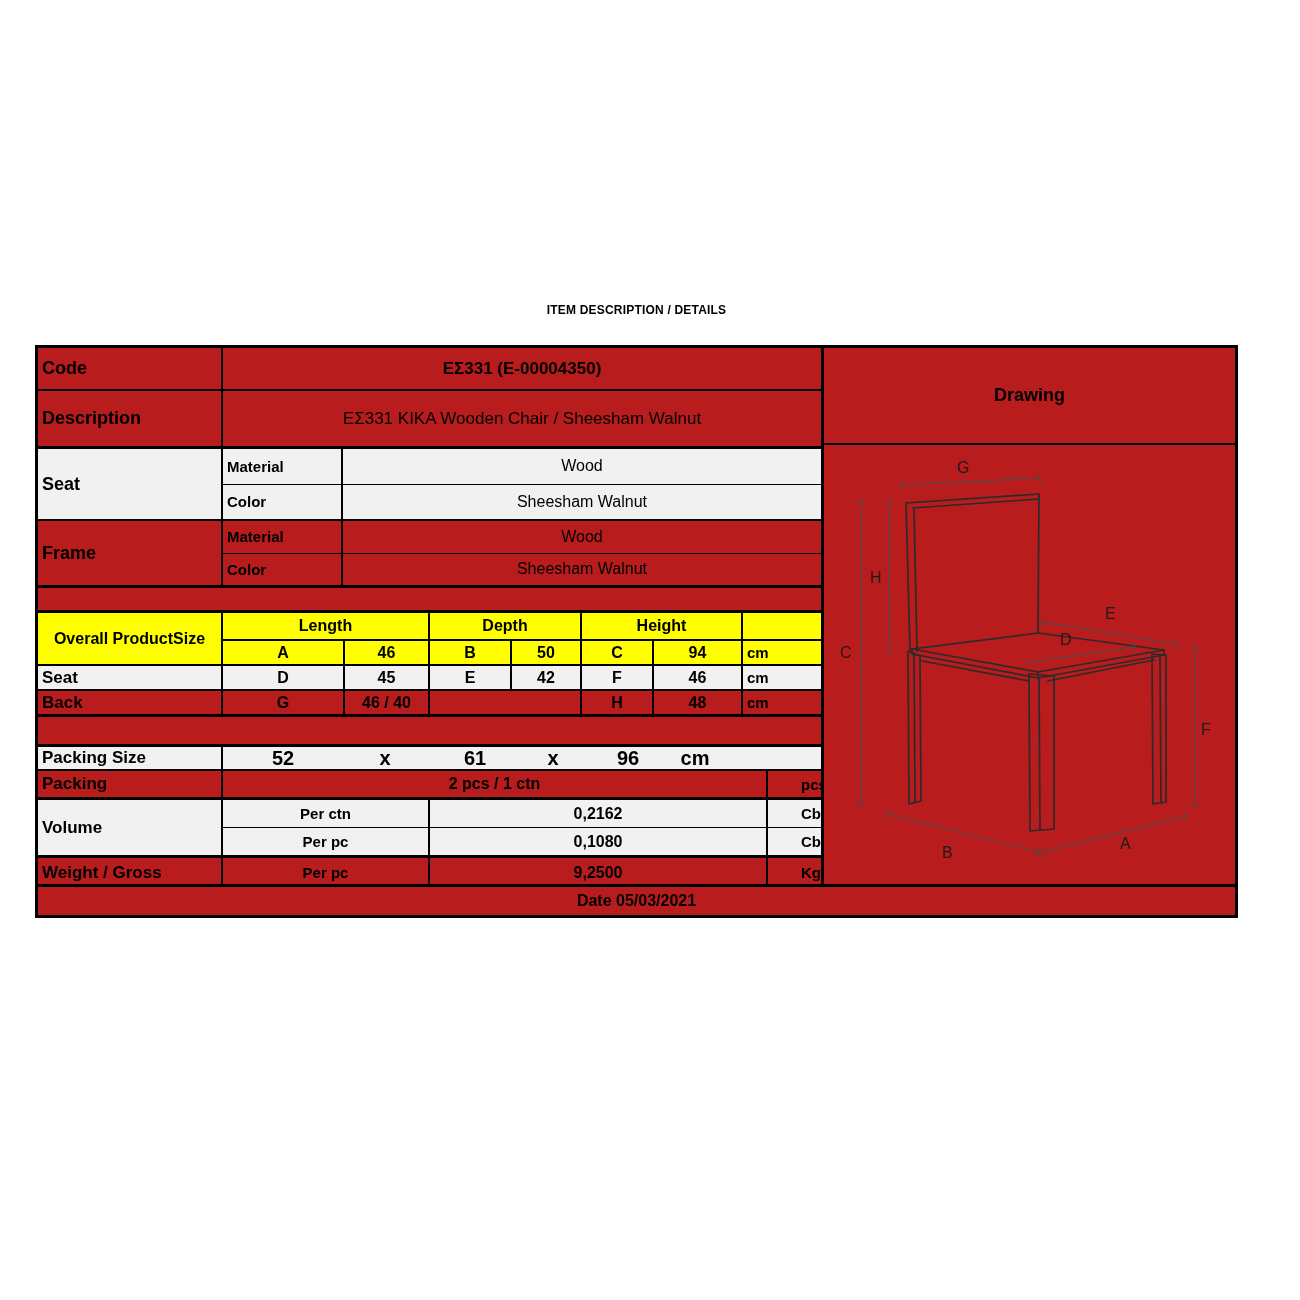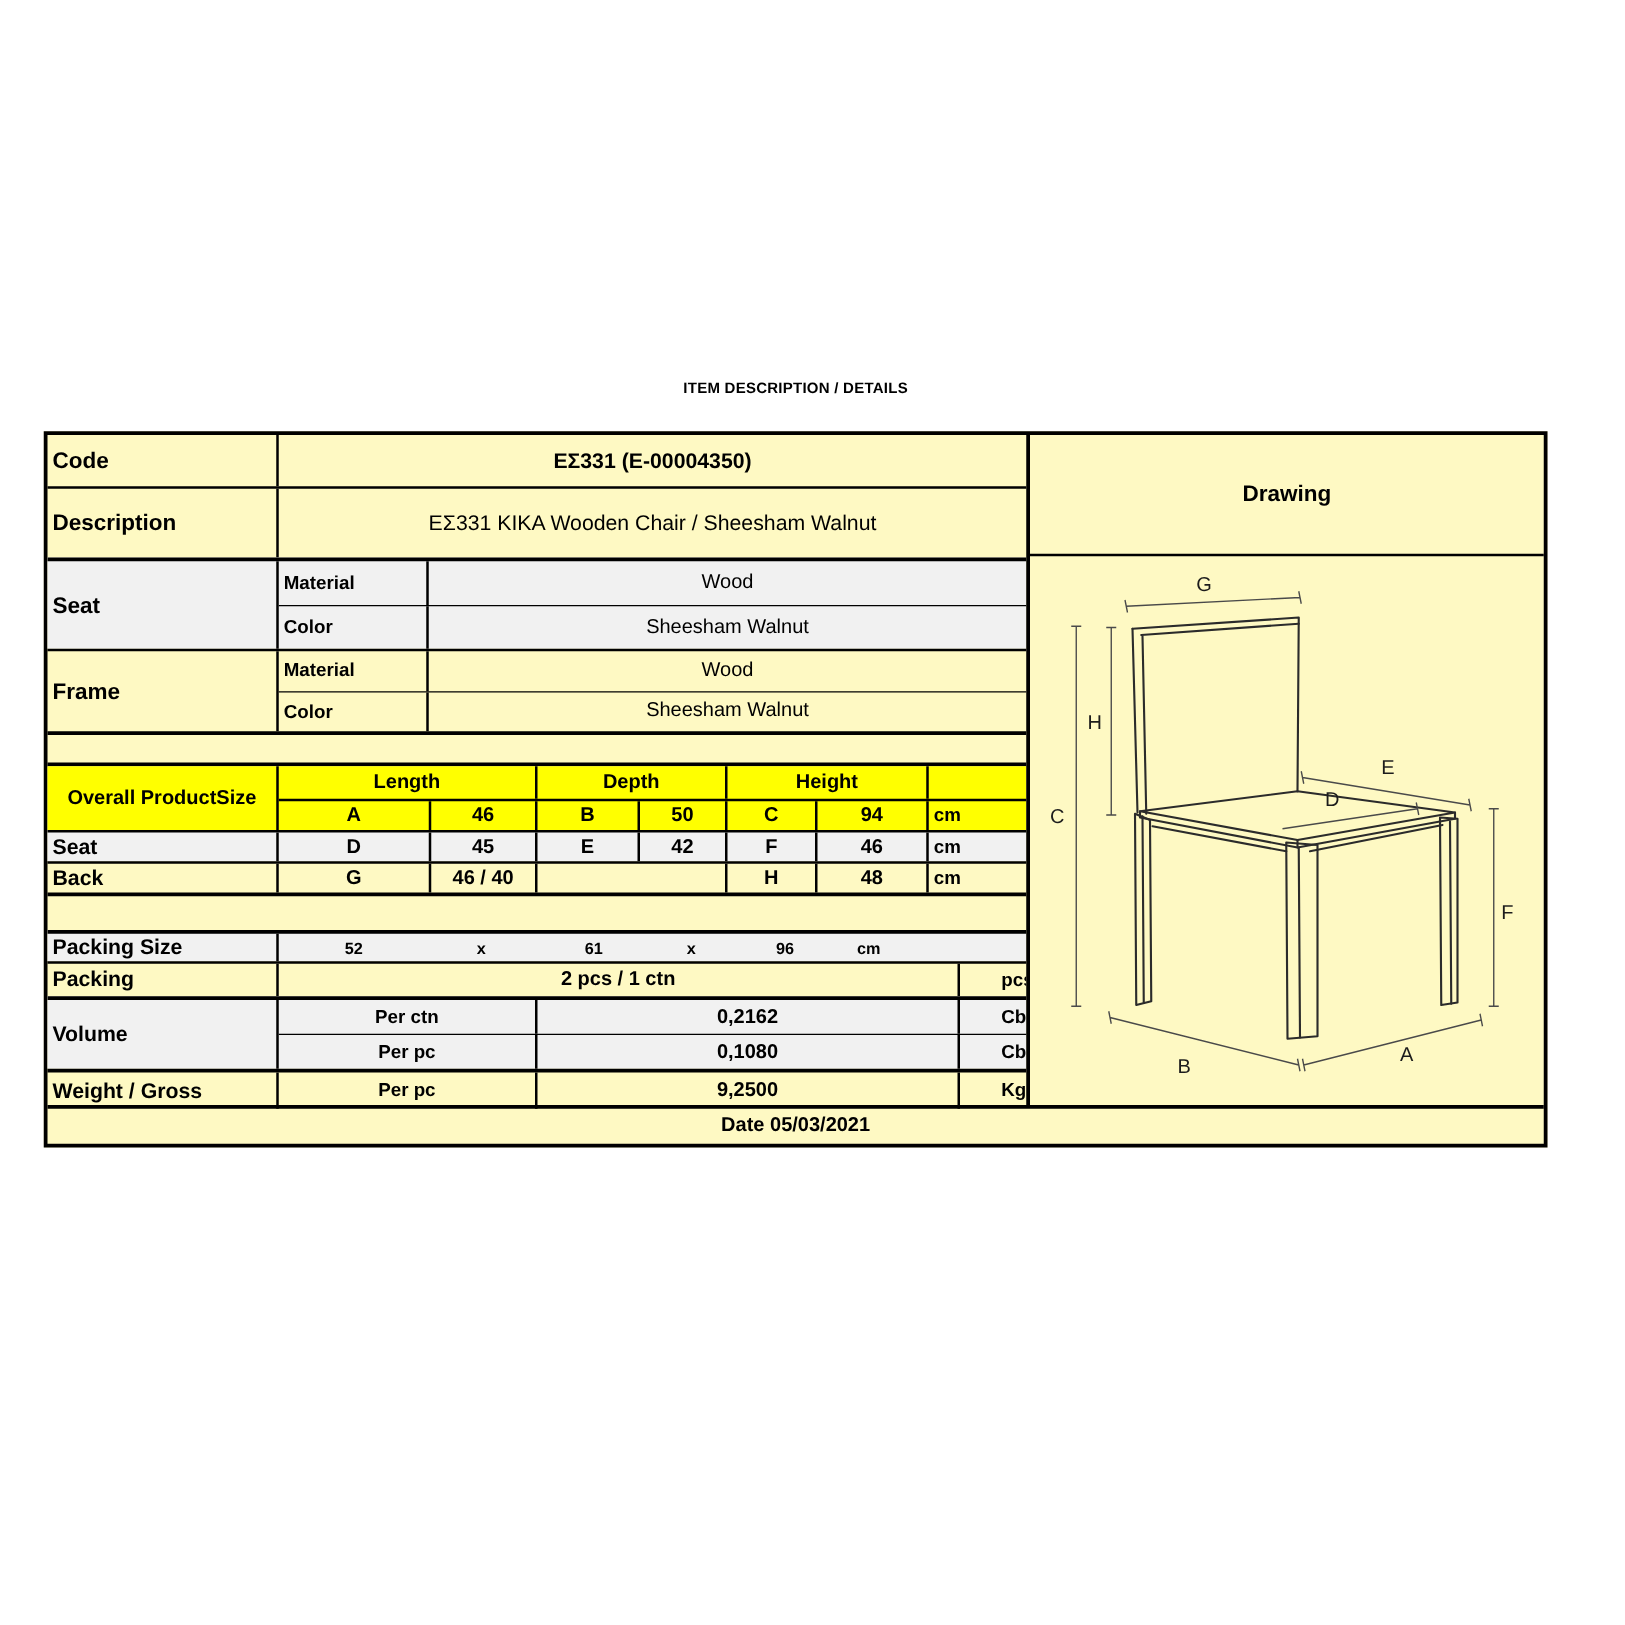--- a/index.html
+++ b/index.html
@@ -1,20 +1,20 @@
 <!DOCTYPE html>
 <html><head>
 <meta charset="utf-8">
 <style>
   html,body{margin:0;padding:0;background:#ffffff;}
   body{width:1300px;height:1300px;position:relative;font-family:"Liberation Sans",sans-serif;color:#000;}
   .title{position:absolute;left:35px;top:303px;width:1203px;text-align:center;
          font-size:12px;font-weight:bold;letter-spacing:.2px;}
   .sheet{position:absolute;left:35px;top:345px;width:1203px;height:573px;
-         border:3px solid #000;box-sizing:border-box;display:flex;flex-direction:column;background:#fef9c3;}
+         border:3px solid #000;box-sizing:border-box;display:flex;flex-direction:column;background:#b91c1c;}
   .sheet-body{display:flex;flex:1;min-height:0;}
   .left-pane{width:783px;display:flex;flex-direction:column;}
   .right-pane{flex:1;border-left:3px solid #000;display:flex;flex-direction:column;}
   .row{display:flex;box-sizing:border-box;align-items:stretch;flex:none;}
   .c{display:flex;align-items:center;box-sizing:border-box;overflow:hidden;white-space:nowrap;}
   .cc{justify-content:center;} .br2{border-right:2px solid #000;font-weight:bold;}
   .bt1{border-top:1px solid #000;} .bt2{border-top:2px solid #000;}
   .b{font-weight:bold;}
   .sb{font-weight:600;}
   .pad{padding-left:4px;}
@@ -42,21 +42,21 @@
   .shr2{height:25px;display:flex;border-top:2px solid #000;box-sizing:border-box;}
   .size-row{height:25px;border-top:2px solid #000;}
   
   .w-ak{width:122px;} .w-av{width:85px;} .w-bk{width:82px;} .w-bv{width:70px;}
   .w-ck{width:72px;} .w-cv{width:89px;} .w-unit{width:78px;flex:none;}
   .w-len{width:207px;} .w-dep{width:152px;} .w-hei{width:161px;}
   .lblcol{width:185px;flex:none;}
   
   .h-psize{height:25px;border-top:3px solid #000;}
   .psize-grid{flex:1;display:grid;grid-template-columns:120px 84px 96px 60px 90px 44px 1fr;align-items:center;}
-  .psize-grid span{text-align:center;font-weight:bold;font-size:13px;}
+  .psize-grid span{text-align:center;font-weight:bold;font-size:20px;}
   .h-pack{height:28px;border-top:2px solid #000;}
   .w-packval{width:545px;} .w-punit{width:53px;flex:none;padding-left:33px;}
   .blk-vol{height:58px;border-top:3px solid #000;}
   .vol-row{display:flex;flex:1;box-sizing:border-box;}
   .w-sub{width:207px;} .w-val{width:338px;}
   .h-weight{height:32px;border-top:3px solid #000;}
   .h-date{height:28px;border-top:3px solid #000;display:flex;align-items:center;justify-content:center;flex:none;}
   
   .drawing-header{height:97px;border-bottom:2px solid #000;display:flex;align-items:center;justify-content:center;box-sizing:border-box;}
   .drawing-area{flex:1;position:relative;min-height:0;}

